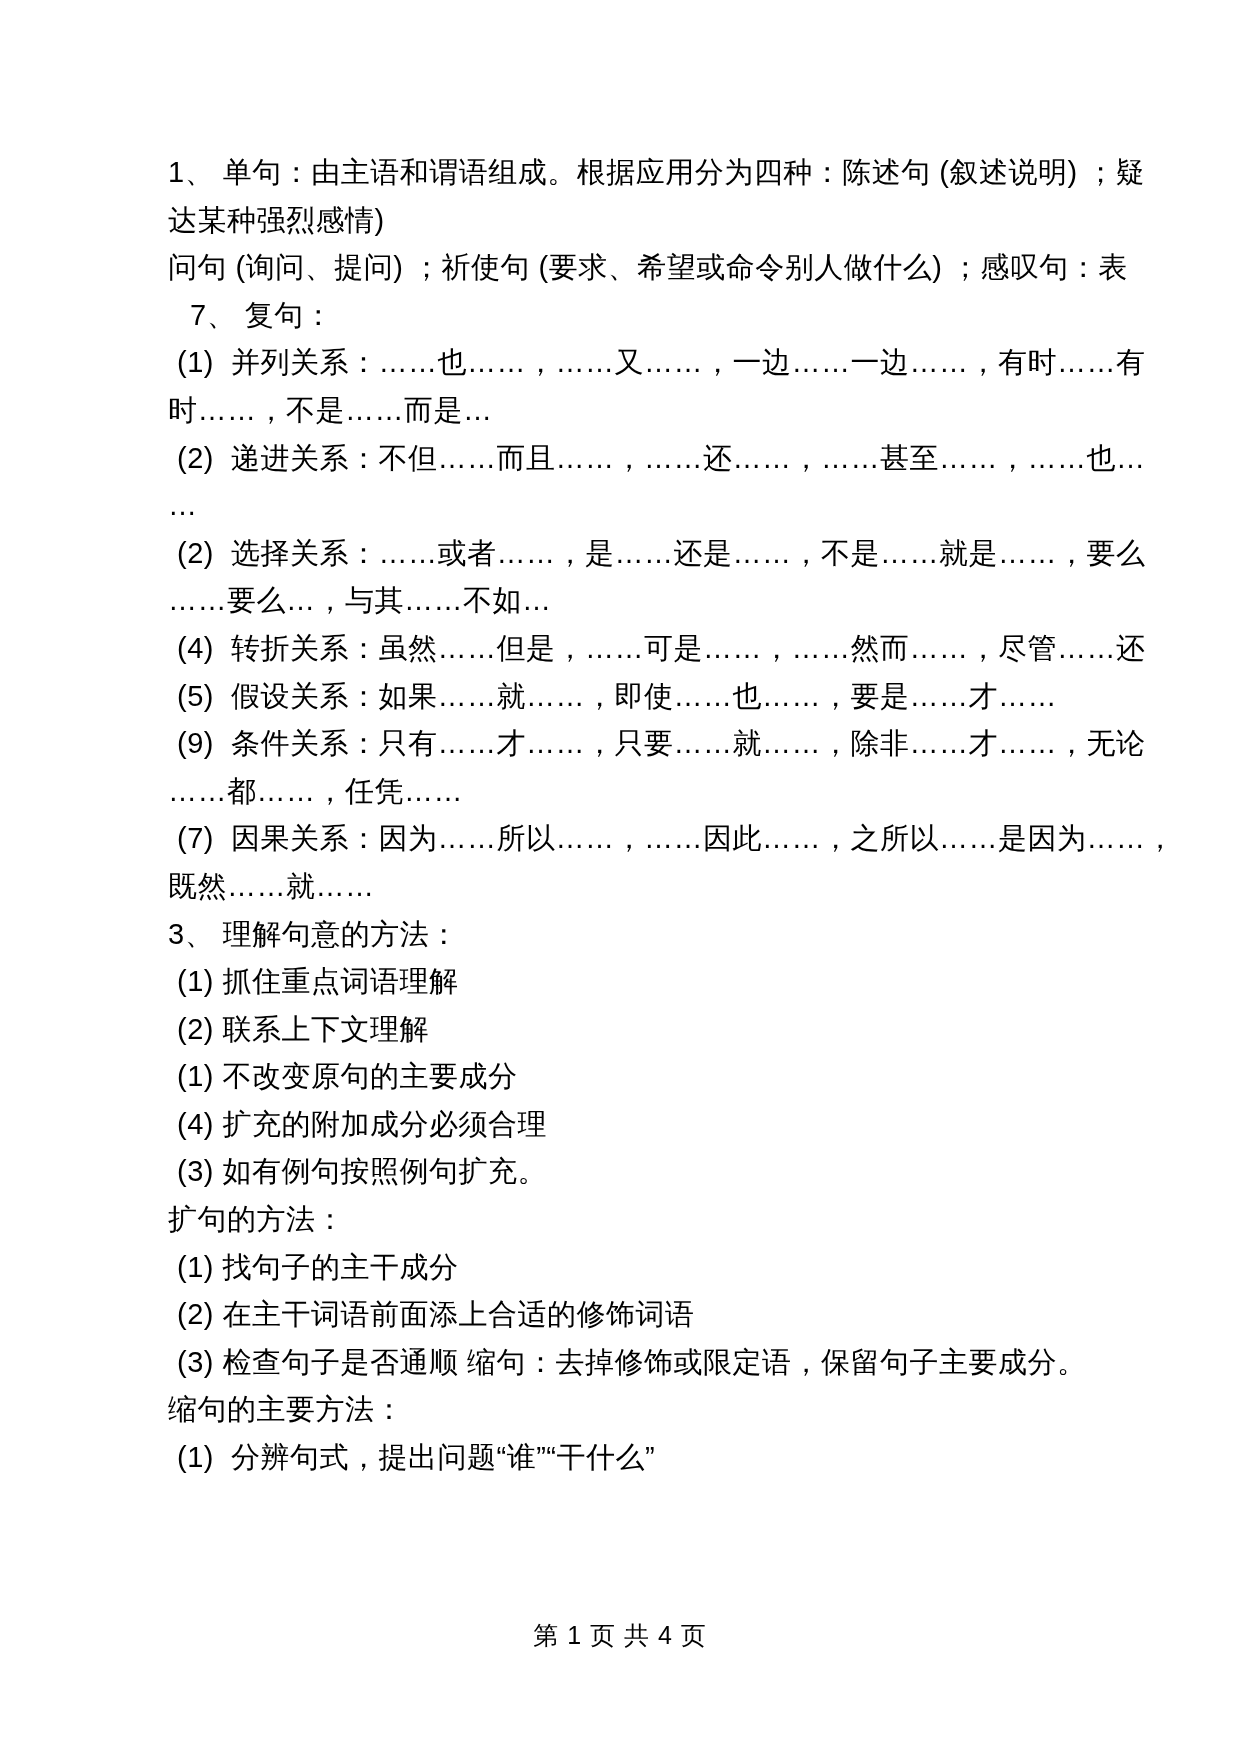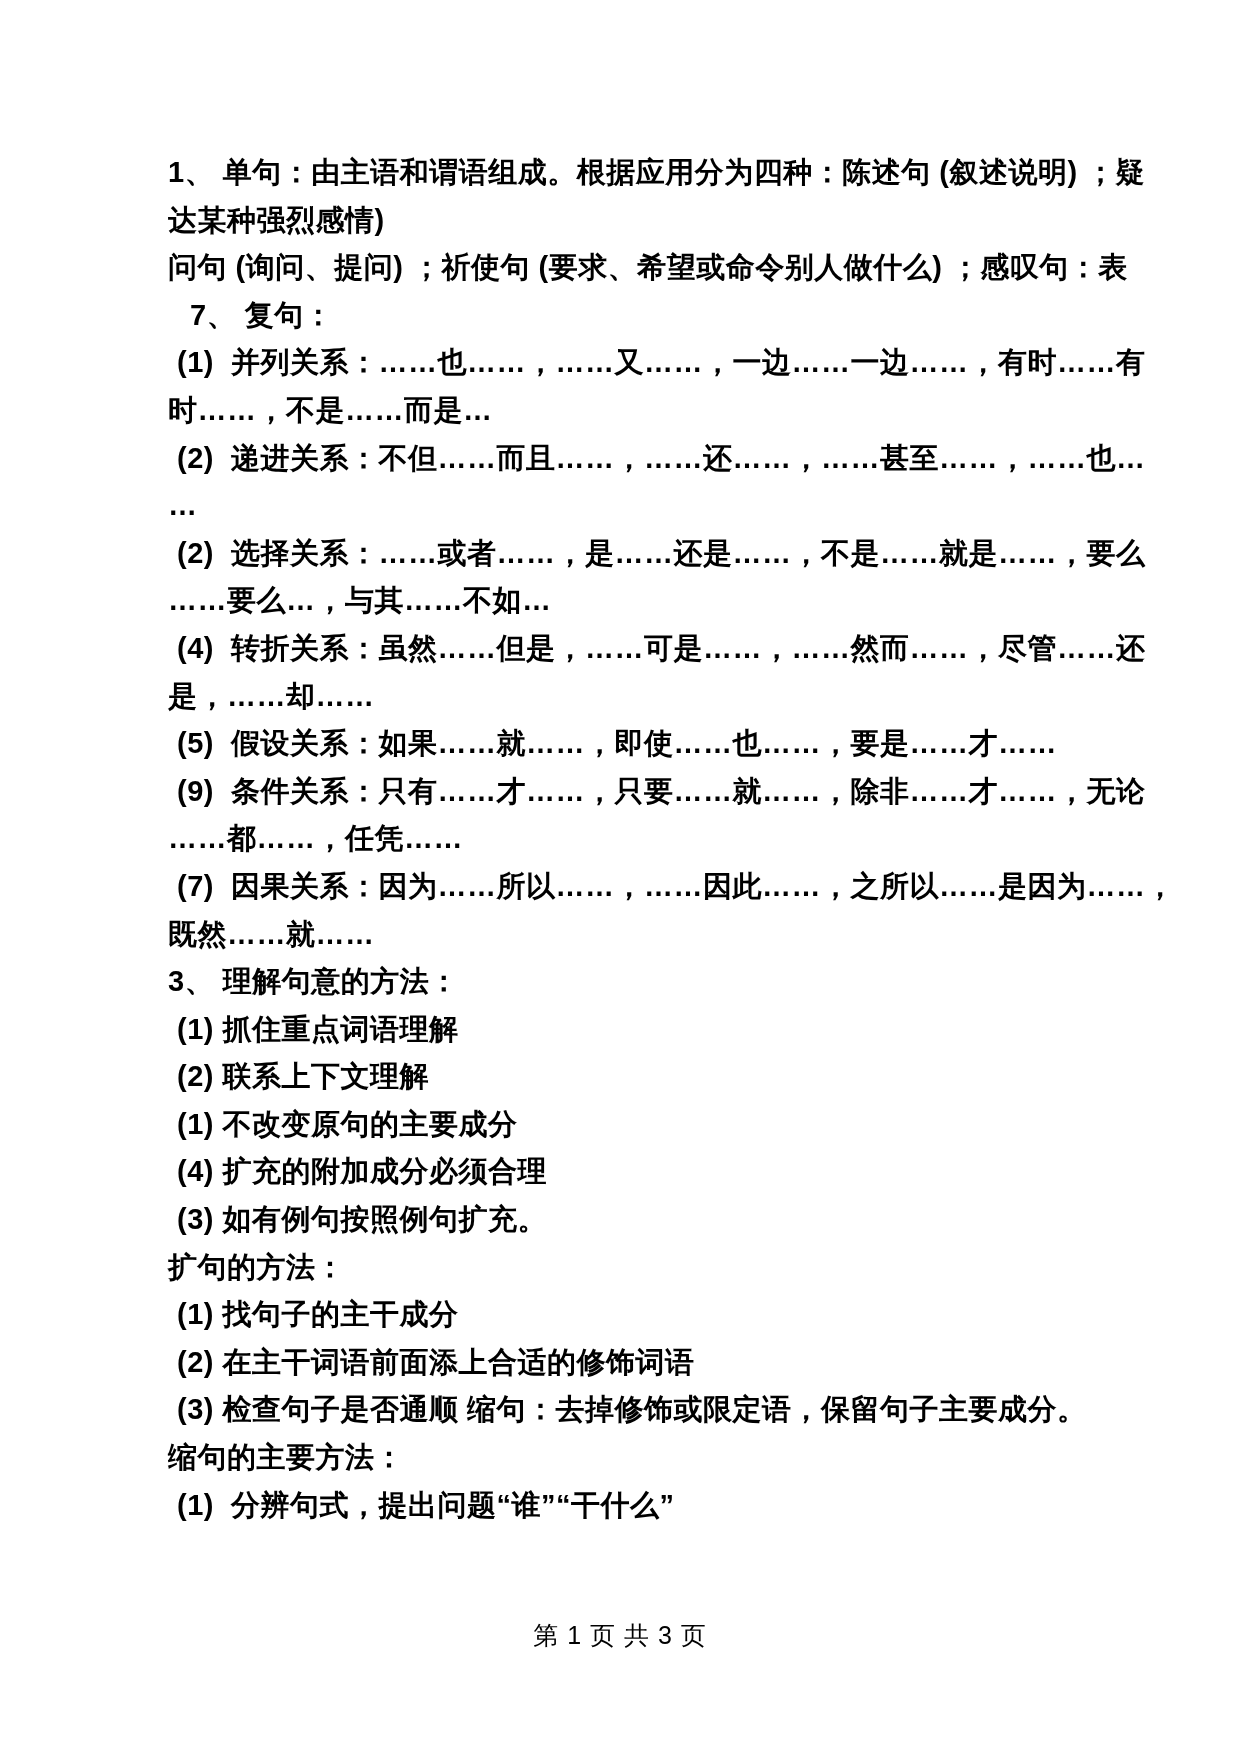--- a/index.html
+++ b/index.html
@@ -21,21 +21,20 @@
     top: 149px;
     left: 168px;
     right: 130px;
   }
   .line {
     white-space: pre;
     font-size: 29px;
     line-height: 47.6px;
     height: 47.6px;
     letter-spacing: 0.5px;
-    font-weight: bold;
   }
   .sub     { padding-left: 9px; }
   .item2   { padding-left: 22px; }
   .outdent { margin-left: -23px; }
   .footer {
     position: absolute;
     top: 1620px;
     left: 0;
     width: 100%;
     text-align: center;
@@ -54,34 +53,33 @@
     <div class="line flush">达某种强烈感情)</div>
     <div class="line flush">问句 (询问、提问) ；祈使句 (要求、希望或命令别人做什么) ；感叹句：表</div>
     <div class="line item2">7、 复句：</div>
     <div class="line sub">(1)  并列关系：……也……，……又……，一边……一边……，有时……有</div>
     <div class="line flush">时……，不是……而是…</div>
     <div class="line sub">(2)  递进关系：不但……而且……，……还……，……甚至……，……也…</div>
     <div class="line flush">…</div>
     <div class="line sub">(2)  选择关系：……或者……，是……还是……，不是……就是……，要么</div>
     <div class="line flush">……要么…，与其……不如…</div>
     <div class="line sub">(4)  转折关系：虽然……但是，……可是……，……然而……，尽管……还</div>
-    <div class="line flush">是，……却……</div>
     <div class="line sub">(5)  假设关系：如果……就……，即使……也……，要是……才……</div>
     <div class="line sub">(9)  条件关系：只有……才……，只要……就……，除非……才……，无论</div>
     <div class="line flush">……都……，任凭……</div>
     <div class="line sub">(7)  因果关系：因为……所以……，……因此……，之所以……是因为……，</div>
     <div class="line flush">既然……就……</div>
     <div class="line flush">3、 理解句意的方法：</div>
     <div class="line sub">(1) 抓住重点词语理解</div>
     <div class="line sub">(2) 联系上下文理解</div>
     <div class="line sub">(1) 不改变原句的主要成分</div>
     <div class="line sub">(4) 扩充的附加成分必须合理</div>
     <div class="line sub">(3) 如有例句按照例句扩充。</div>
     <div class="line flush">扩句的方法：</div>
     <div class="line sub">(1) 找句子的主干成分</div>
     <div class="line sub">(2) 在主干词语前面添上合适的修饰词语</div>
     <div class="line sub">(3) 检查句子是否通顺 缩句：去掉修饰或限定语，保留句子主要成分。</div>
     <div class="line flush">缩句的主要方法：</div>
     <div class="line sub">(1)  分辨句式，提出问题“谁”“干什么”</div>
   </div>
 
-  <div class="footer">第 1 页 共 3 页</div>
+  <div class="footer">第 1 页 共 4 页</div>
 </div>
 
 </body></html>

